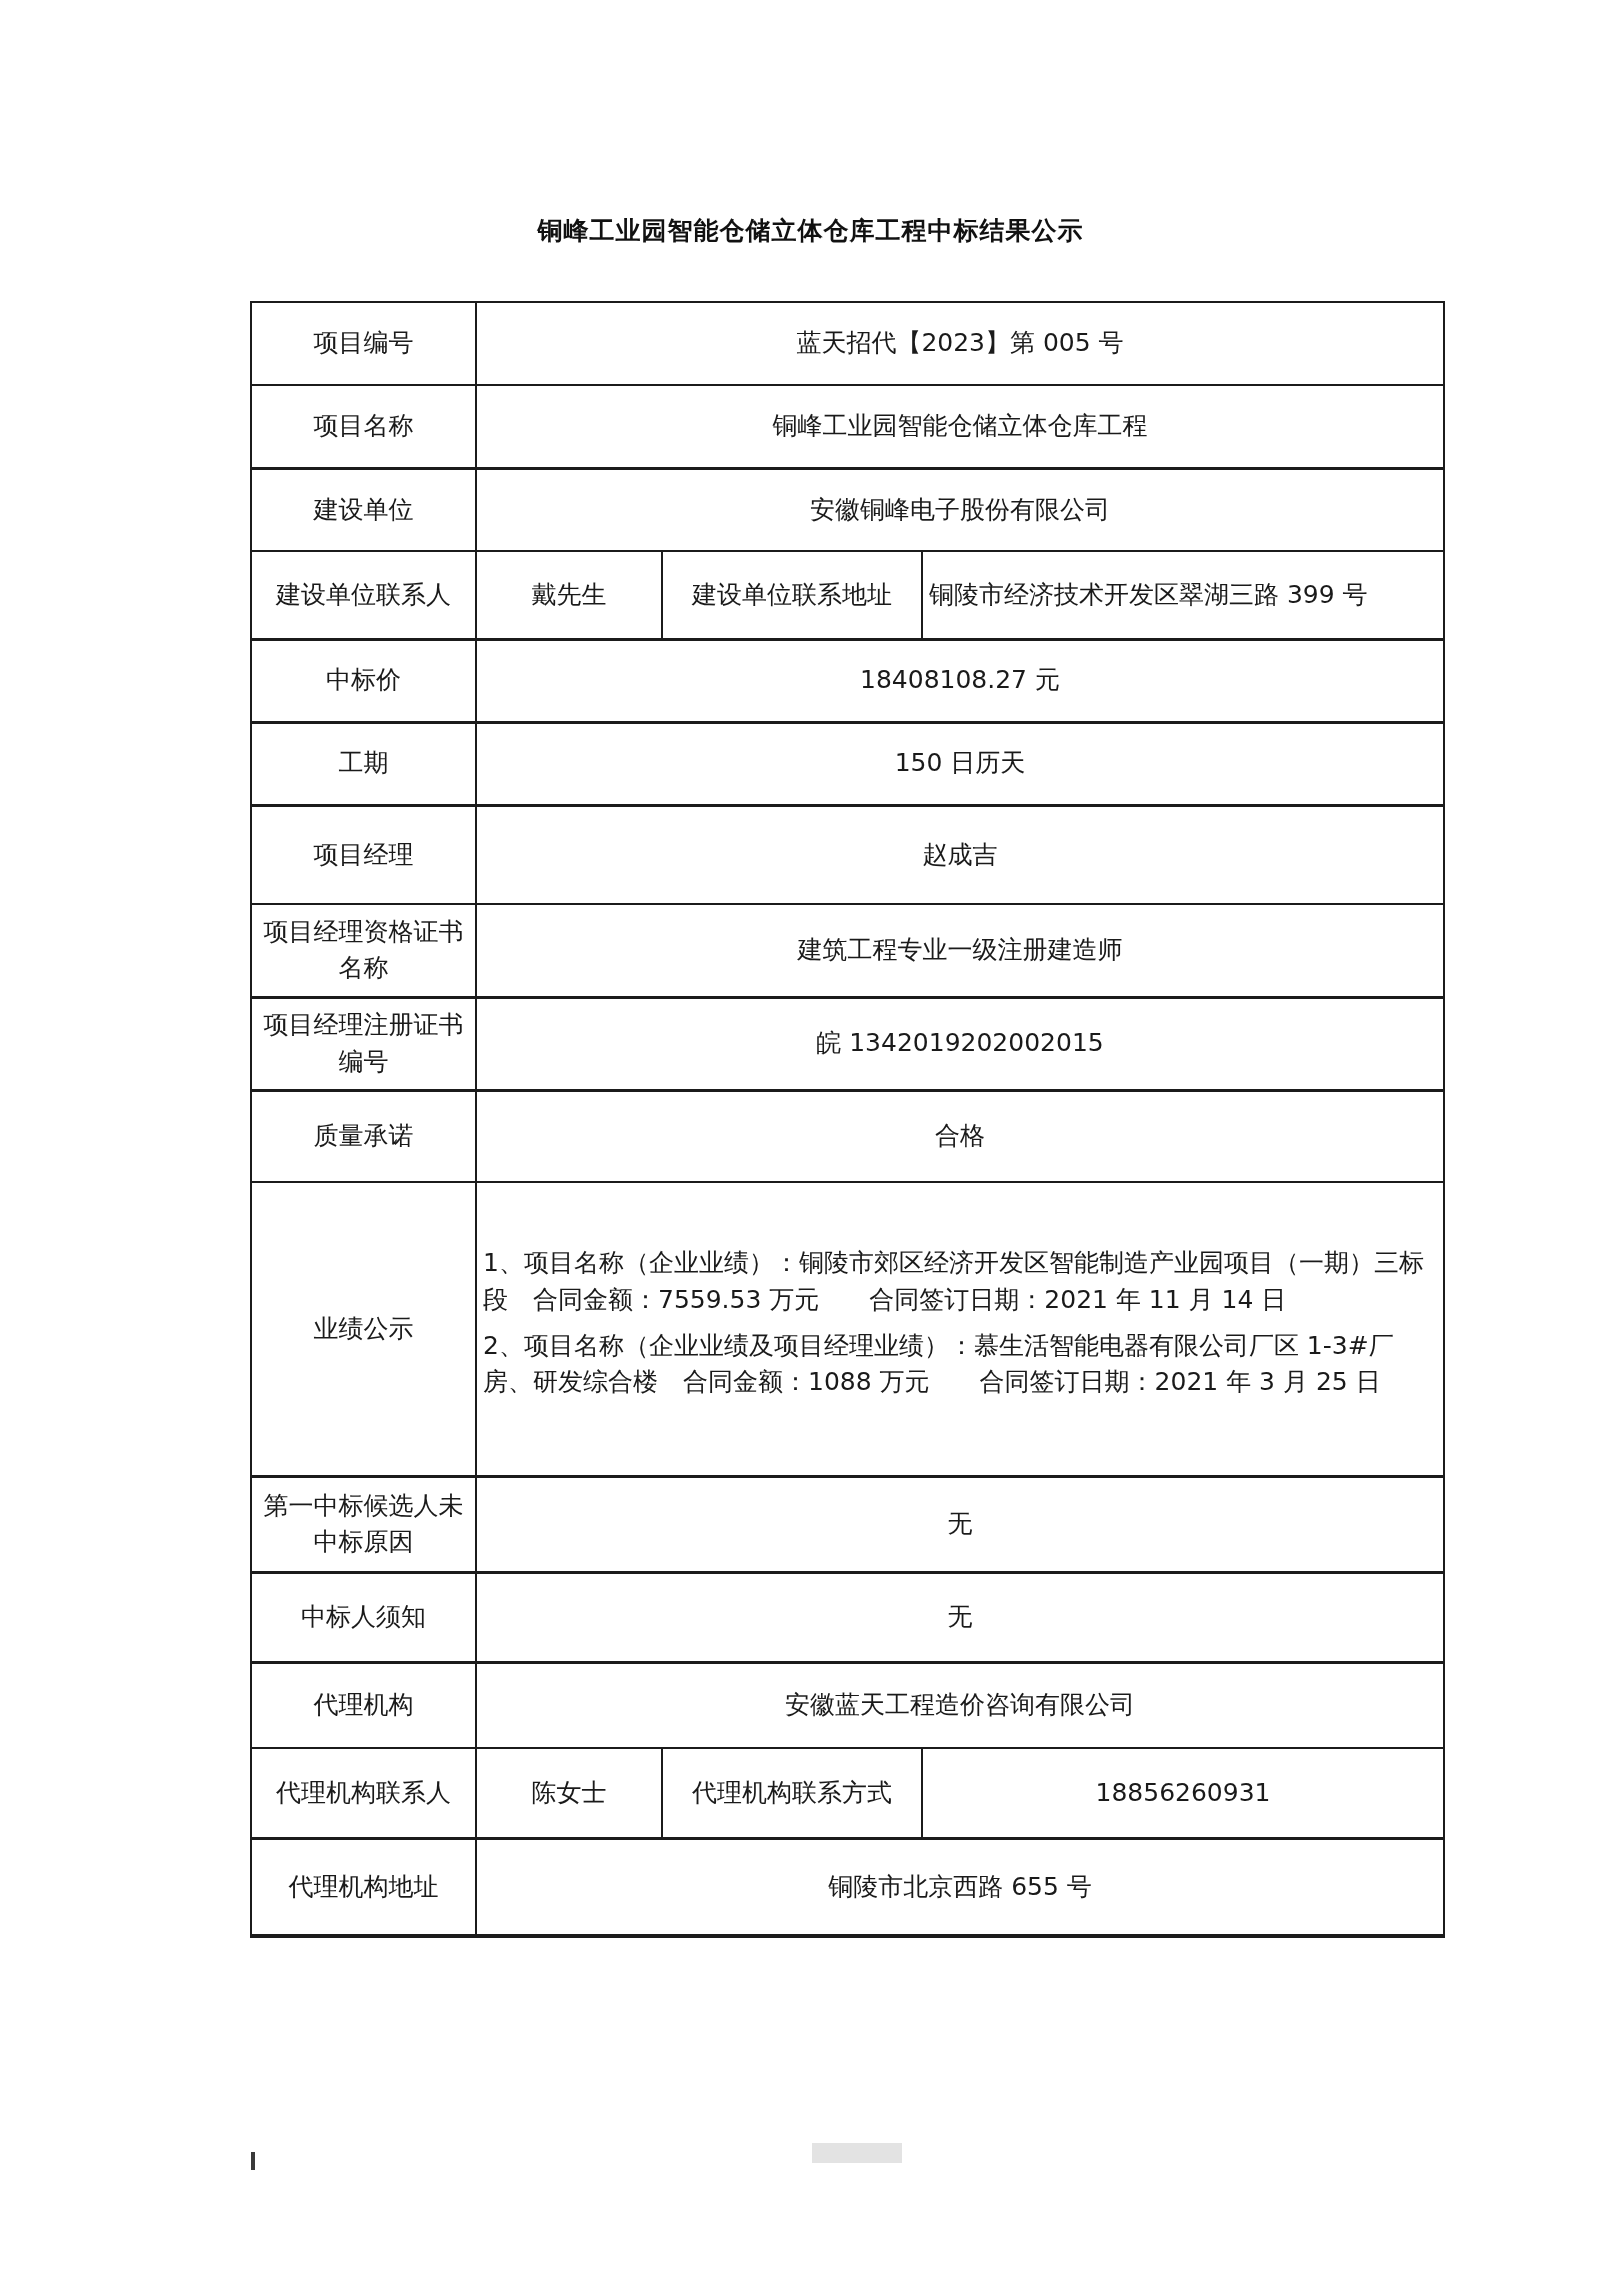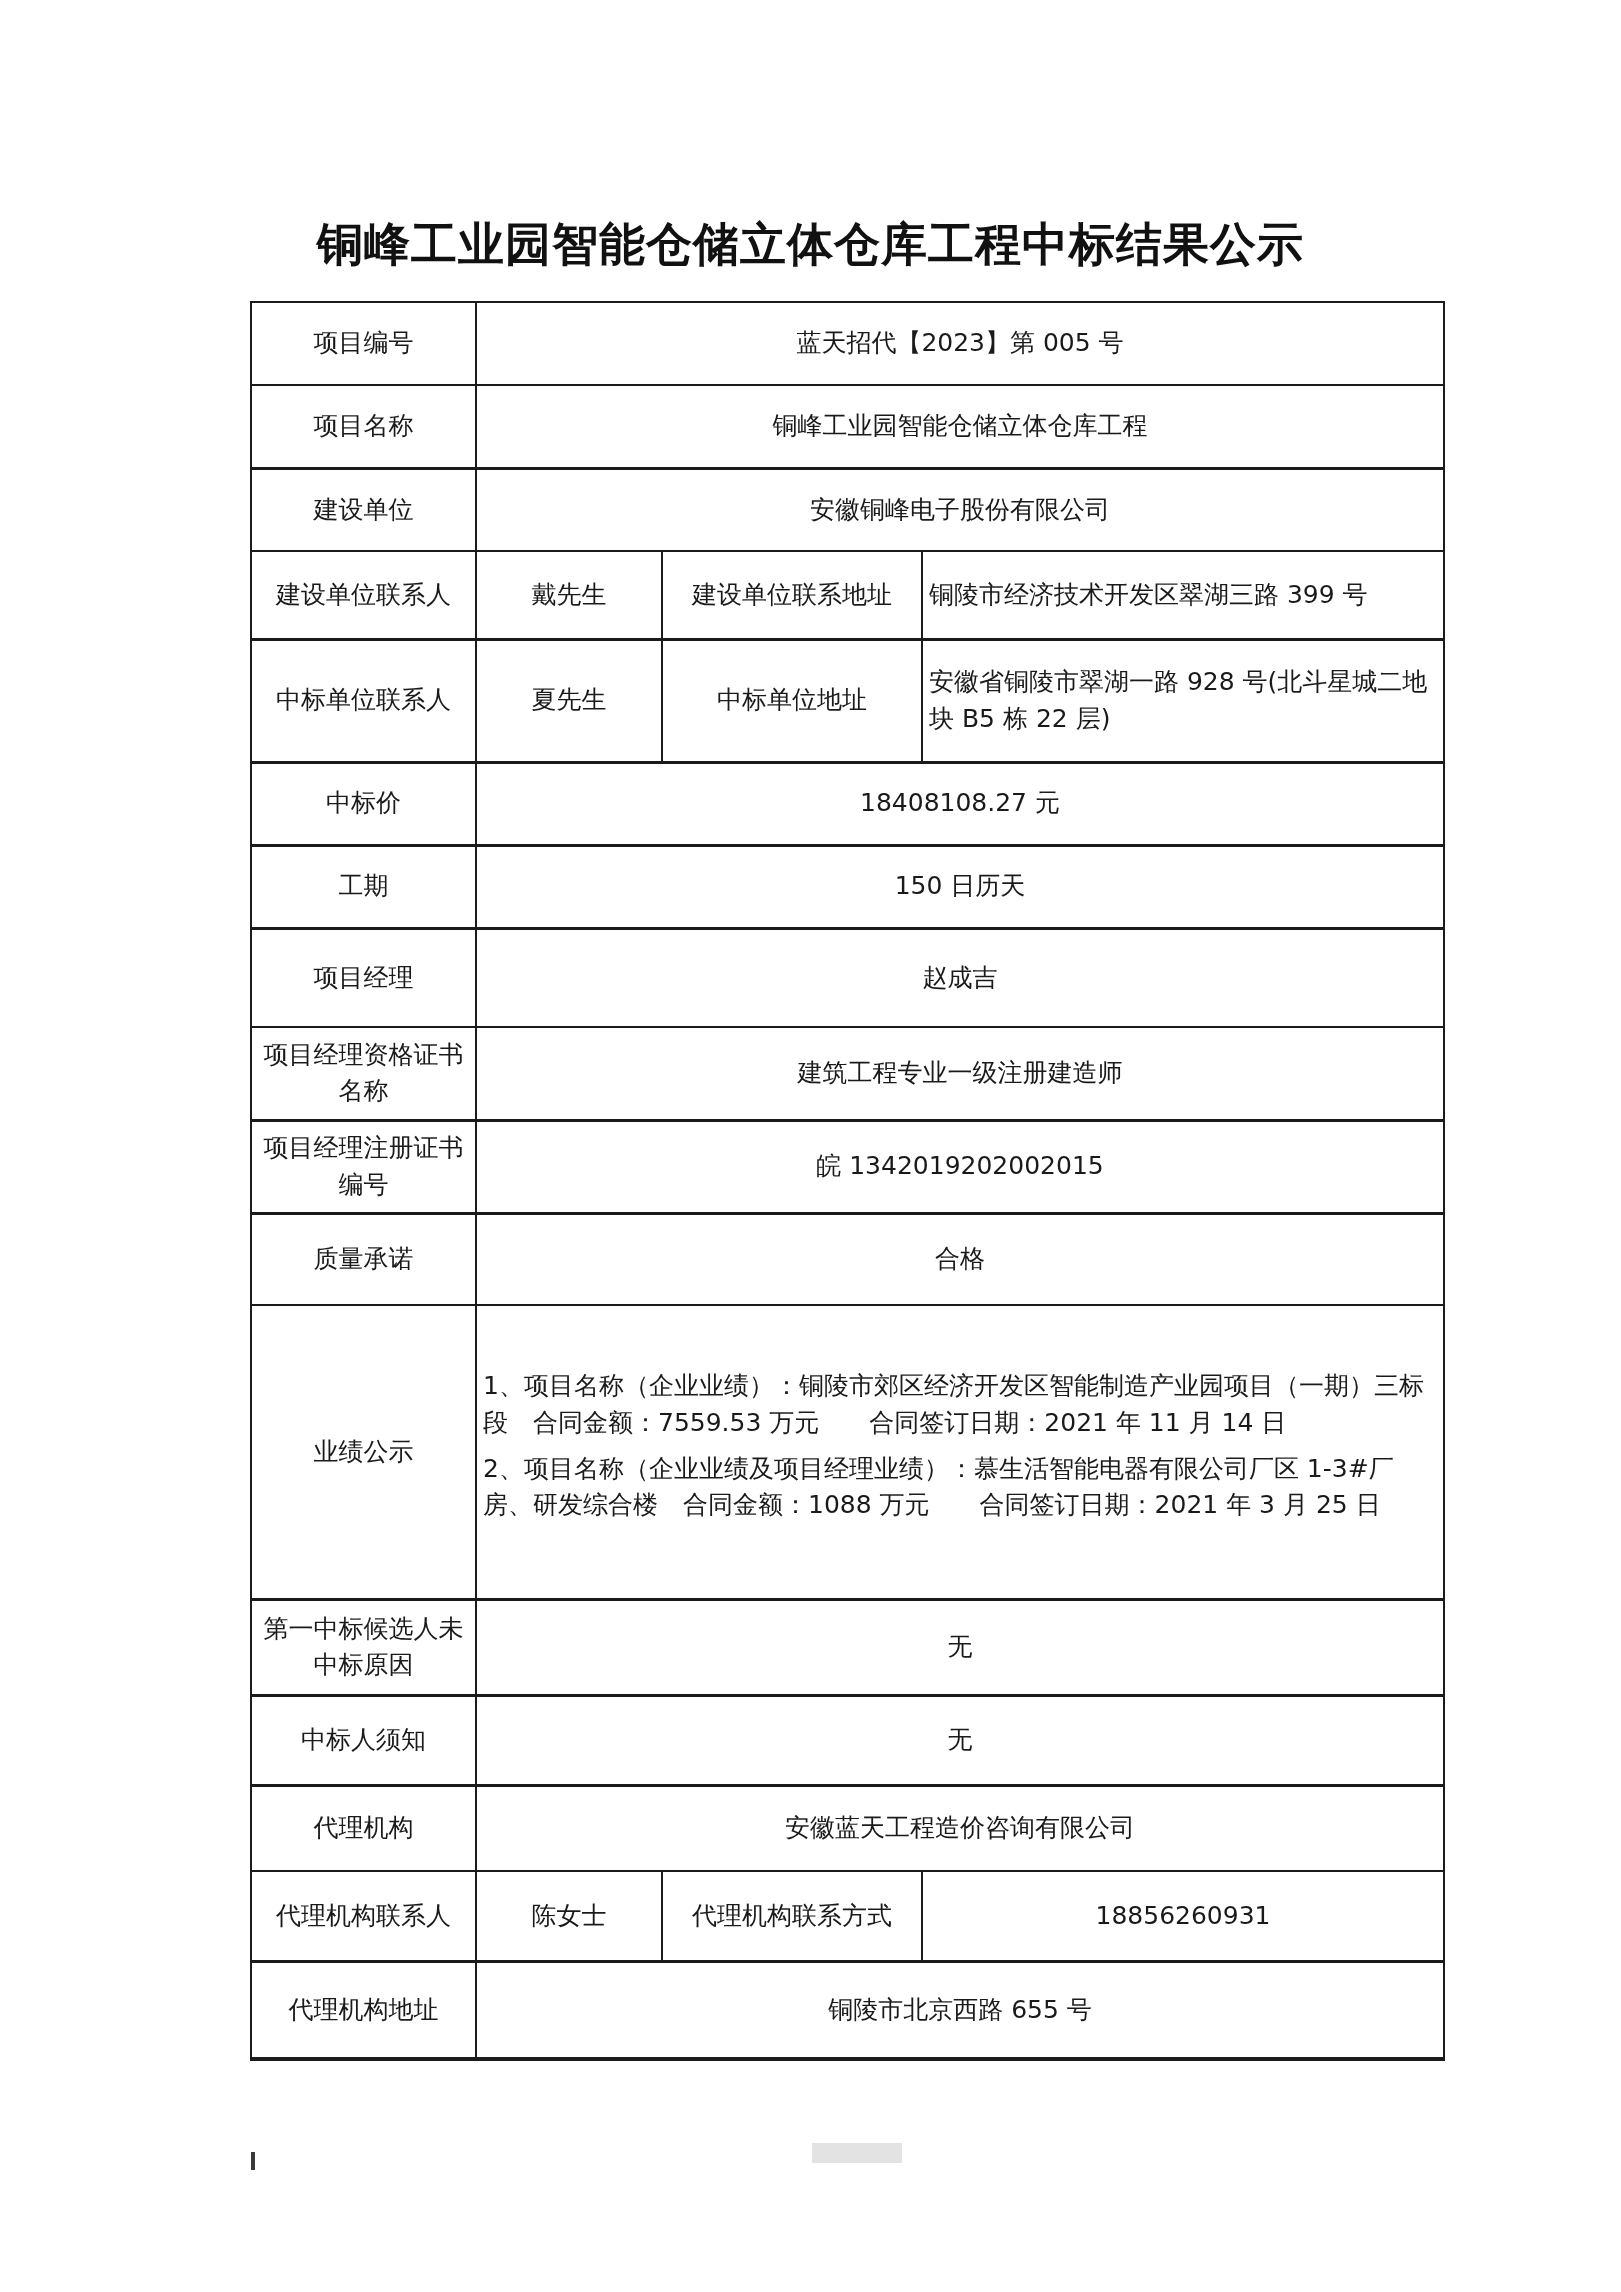--- a/index.html
+++ b/index.html
@@ -14,21 +14,21 @@
     font-family: "DejaVu Sans", "Liberation Sans", sans-serif;
     color: #1a1a1a;
     overflow: hidden;
   }
   .page-title {
     position: absolute;
     top: 214px;
     left: 0;
     width: 100%;
     text-align: center;
-    font-size: 46px;
+    font-size: 25px;
     font-weight: bold;
     letter-spacing: 1px;
     color: #111111;
   }
   table.result-table {
     position: absolute;
     left: 250px;
     top: 301px;
     width: 1194px;
     border-collapse: collapse;
@@ -111,26 +111,20 @@
   </tr>
 
   <tr class="hsep" style="height:88px">
     <td>建设单位联系人</td>
     <td>戴先生</td>
     <td>建设单位联系地址</td>
     <td class="cell-left">铜陵市经济技术开发区翠湖三路 399 号</td>
   </tr>
 
 
-  <tr class="hsep" style="height:123px">
-    <td>中标单位联系人</td>
-    <td>夏先生</td>
-    <td>中标单位地址</td>
-    <td class="cell-left">安徽省铜陵市翠湖一路 928 号(北斗星城二地块 B5 栋 22 层)</td>
-  </tr>
 
   <tr class="hsep" style="height:83px">
     <td>中标价</td>
     <td colspan="3">18408108.27 元</td>
   </tr>
 
   <tr class="hsep" style="height:83px">
     <td>工期</td>
     <td colspan="3">150 日历天</td>
   </tr>

